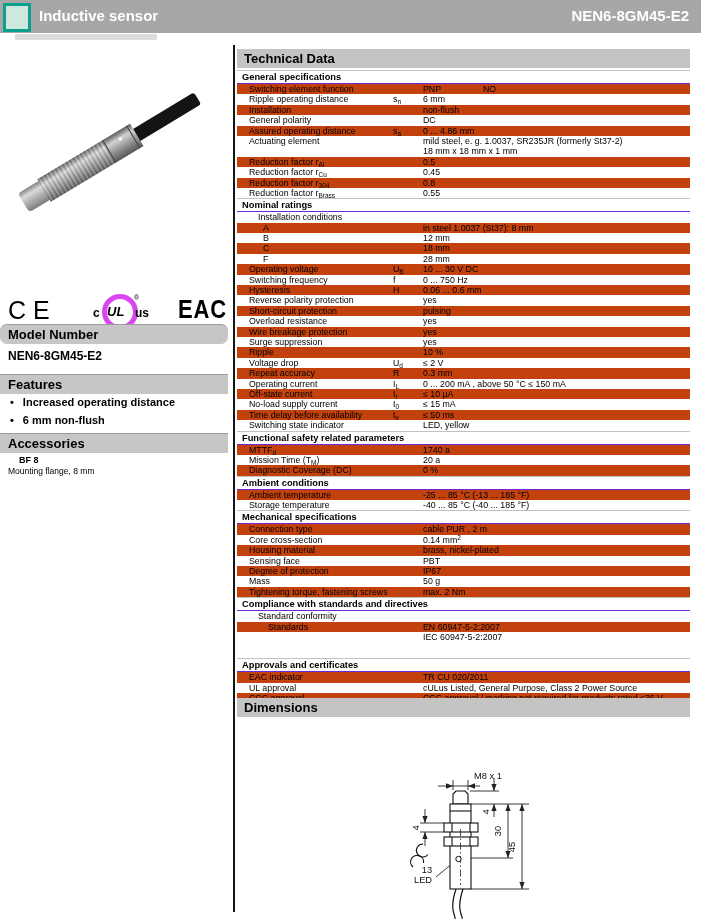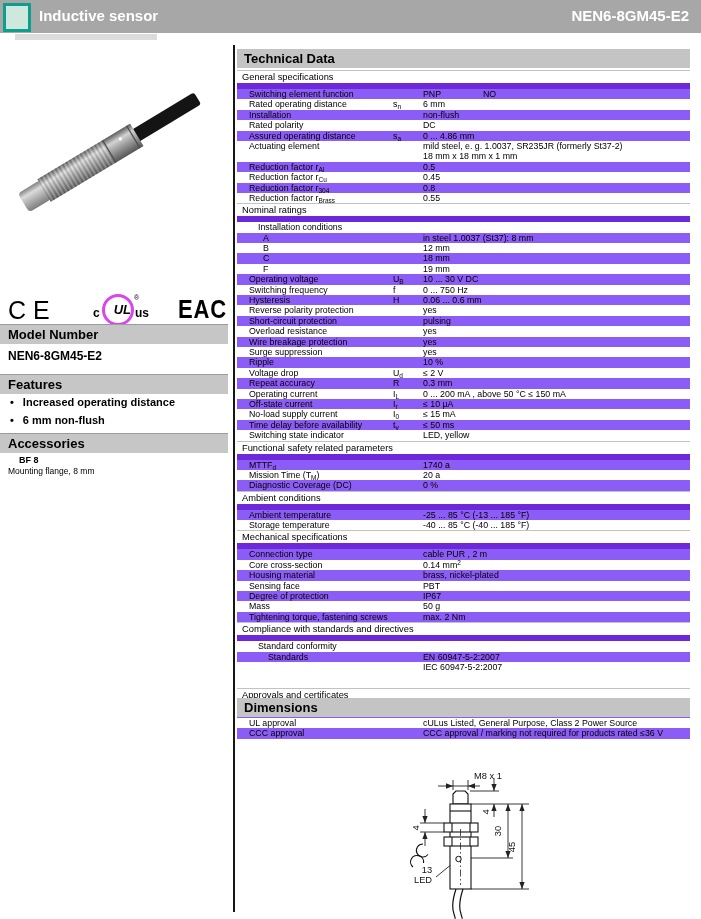--- a/index.html
+++ b/index.html
@@ -11,44 +11,44 @@
   .hdr-title{position:absolute;left:39px;top:7px;font-size:15px;font-weight:bold;color:#fff;white-space:nowrap;}
   .hdr-model{position:absolute;right:12px;top:7px;font-size:15px;font-weight:bold;color:#fff;white-space:nowrap;}
   .substrip{position:absolute;left:15px;top:34px;width:142px;height:6px;background:#dcdcdc;}
   .divider{position:absolute;left:233px;top:45px;width:2px;height:867px;background:#161616;}
   
   .photo{position:absolute;left:0;top:40px;width:233px;height:256px;}
   .marks{position:absolute;left:0;top:294px;width:233px;height:32px;}
   .ce{position:absolute;left:8px;top:2px;font-size:25px;letter-spacing:7px;font-weight:400;}
   .ulwrap{position:absolute;left:93px;top:0;height:32px;}
   .ul-c{position:absolute;left:0;top:12px;font-size:12px;font-weight:bold;}
-  .ul-circ{position:absolute;left:9px;top:0;width:26px;height:26px;border:3px solid #d946ef;border-radius:50%;
-           text-align:right;font-size:13px;font-weight:bold;font-style:italic;line-height:26px;}
+  .ul-circ{position:absolute;left:9px;top:0;width:26px;height:26px;border:5px solid #d946ef;border-radius:50%;
+           text-align:left;font-size:13px;font-weight:bold;font-style:italic;line-height:26px;}
   .ul-r{position:absolute;left:41px;top:0;font-size:7px;}
   .ul-us{position:absolute;left:42px;top:12px;font-size:12px;font-weight:bold;}
   .eac{position:absolute;left:178px;top:1px;font-size:25px;font-weight:800;letter-spacing:1px;transform:scaleX(.88);transform-origin:left;}
   .lc-bar{position:absolute;left:0;width:228px;height:20px;background:#c6c6c6;border-top:1px solid #9b9b9b;
           font-size:13px;font-weight:bold;padding:2px 0 0 8px;box-sizing:border-box;white-space:nowrap;}
-  .bar-model{top:324px;} .bar-features{top:374px;} .bar-acc{top:433px;}
+  .bar-model{top:324px;border-radius:7px;} .bar-features{top:374px;} .bar-acc{top:433px;}
   .model-text{position:absolute;left:8px;top:349px;font-size:12px;font-weight:bold;}
   .feat{position:absolute;left:10px;font-size:11px;font-weight:bold;white-space:nowrap;}
   .feat:before{content:"•";margin-right:9px;font-size:11px;}
   .f1{top:396px;} .f2{top:414px;}
   .acc-name{position:absolute;left:8px;top:455px;font-size:9px;font-weight:bold;padding-left:11px;}
   .acc-desc{position:absolute;left:8px;top:466px;font-size:8.5px;}
   
   .rc-bar{position:absolute;left:237px;width:453px;height:19px;background:#c4c4c4;
           font-size:13px;font-weight:bold;padding:2px 0 0 7px;box-sizing:border-box;white-space:nowrap;}
   .bar-tech{top:49px;} .bar-dim{top:698px;}
   .tech{position:absolute;left:237px;top:70px;width:453px;font-size:8.8px;}
-  .sec-h{font-weight:normal;font-size:9.3px;line-height:10px;padding:1px 0 1px 5px;
-         border-top:1px solid #c2c2c2;border-bottom:6px solid #6d28d9;white-space:nowrap;}
+  .sec-h{font-weight:bold;font-size:9.3px;line-height:10px;padding:1px 0 1px 5px;
+         border-top:1px solid #c2c2c2;border-bottom:1px solid #6d28d9;white-space:nowrap;}
   .sec-h.gap{margin-top:16px;}
   .trow{position:relative;height:10.4px;line-height:10.4px;white-space:nowrap;}
-  .trow.shade{background:#8b5cf6;}
+  .trow.shade{background:#c2410c;}
   .lbl{position:absolute;white-space:nowrap;}
   .i0{left:12px;} .i1{left:21px;} .i2{left:26px;} .i3{left:31px;}
   .sym{position:absolute;left:156px;white-space:nowrap;}
   .val{position:absolute;left:186px;white-space:nowrap;}
   .val2{position:absolute;left:246px;white-space:nowrap;}
   sub{font-size:6.5px;position:relative;top:2px;line-height:0;vertical-align:baseline;}
   sup{font-size:6.5px;position:relative;top:-3px;line-height:0;vertical-align:baseline;}
   .dimsvg{position:absolute;left:237px;top:717px;}
   .dimsvg text{font-family:"Liberation Sans",sans-serif;font-size:9.3px;fill:#111;}
 </style>
@@ -115,30 +115,30 @@
 
   <div class="rc-bar bar-tech">Technical Data</div>
   <div class="tech" id="tech-table">
       <div class="sec-h">General specifications</div>
       <div class="trow shade">
         <span class="lbl i0">Switching element function</span>
         <span class="val">PNP</span>
         <span class="val2">NO</span>
       </div>
       <div class="trow">
-        <span class="lbl i0">Rated operating distance</span>
+        <span class="lbl i0">Ripple operating distance</span>
         <span class="sym">s<sub>n</sub></span>
         <span class="val">6 mm</span>
       </div>
       <div class="trow shade">
         <span class="lbl i0">Installation</span>
         <span class="val">non-flush</span>
       </div>
       <div class="trow">
-        <span class="lbl i0">Rated polarity</span>
+        <span class="lbl i0">General polarity</span>
         <span class="val">DC</span>
       </div>
       <div class="trow shade">
         <span class="lbl i0">Assured operating distance</span>
         <span class="sym">s<sub>a</sub></span>
         <span class="val">0 ... 4.86 mm</span>
       </div>
       <div class="trow">
         <span class="lbl i0">Actuating element</span>
         <span class="val">mild steel, e. g. 1.0037, SR235JR (formerly St37-2)</span>
@@ -174,21 +174,21 @@
       <div class="trow">
         <span class="lbl i2">B</span>
         <span class="val">12 mm</span>
       </div>
       <div class="trow shade">
         <span class="lbl i2">C</span>
         <span class="val">18 mm</span>
       </div>
       <div class="trow">
         <span class="lbl i2">F</span>
-        <span class="val">19 mm</span>
+        <span class="val">28 mm</span>
       </div>
       <div class="trow shade">
         <span class="lbl i0">Operating voltage</span>
         <span class="sym">U<sub>B</sub></span>
         <span class="val">10 ... 30 V DC</span>
       </div>
       <div class="trow">
         <span class="lbl i0">Switching frequency</span>
         <span class="sym">f</span>
         <span class="val">0 ... 750 Hz</span>

